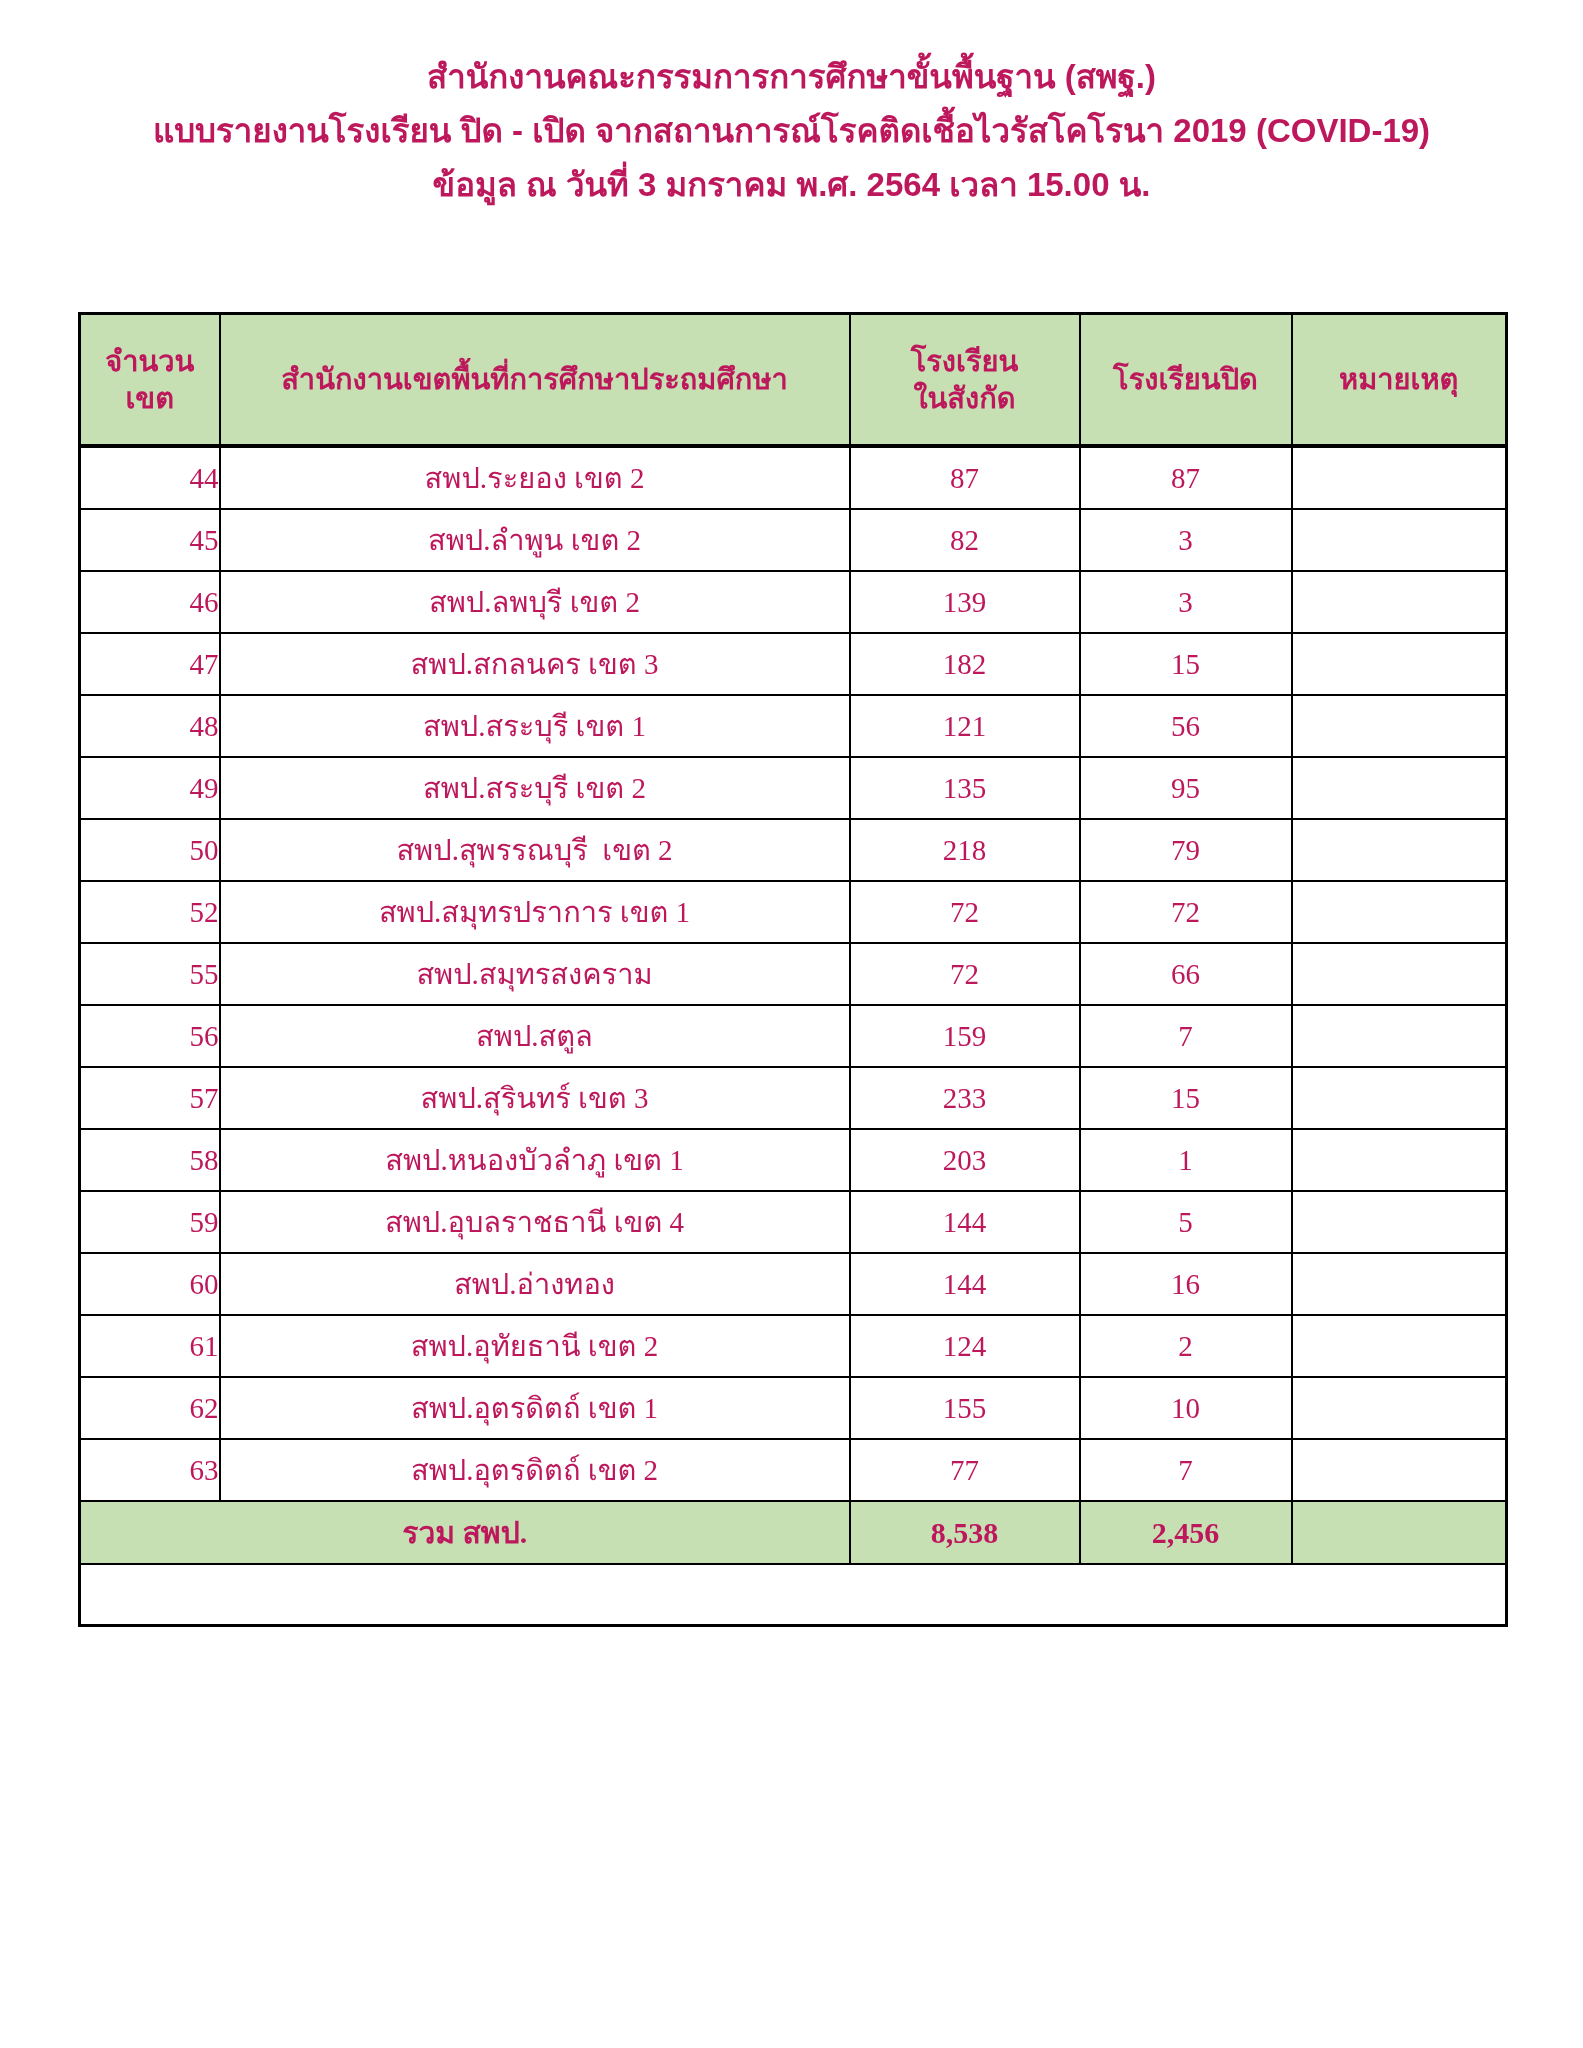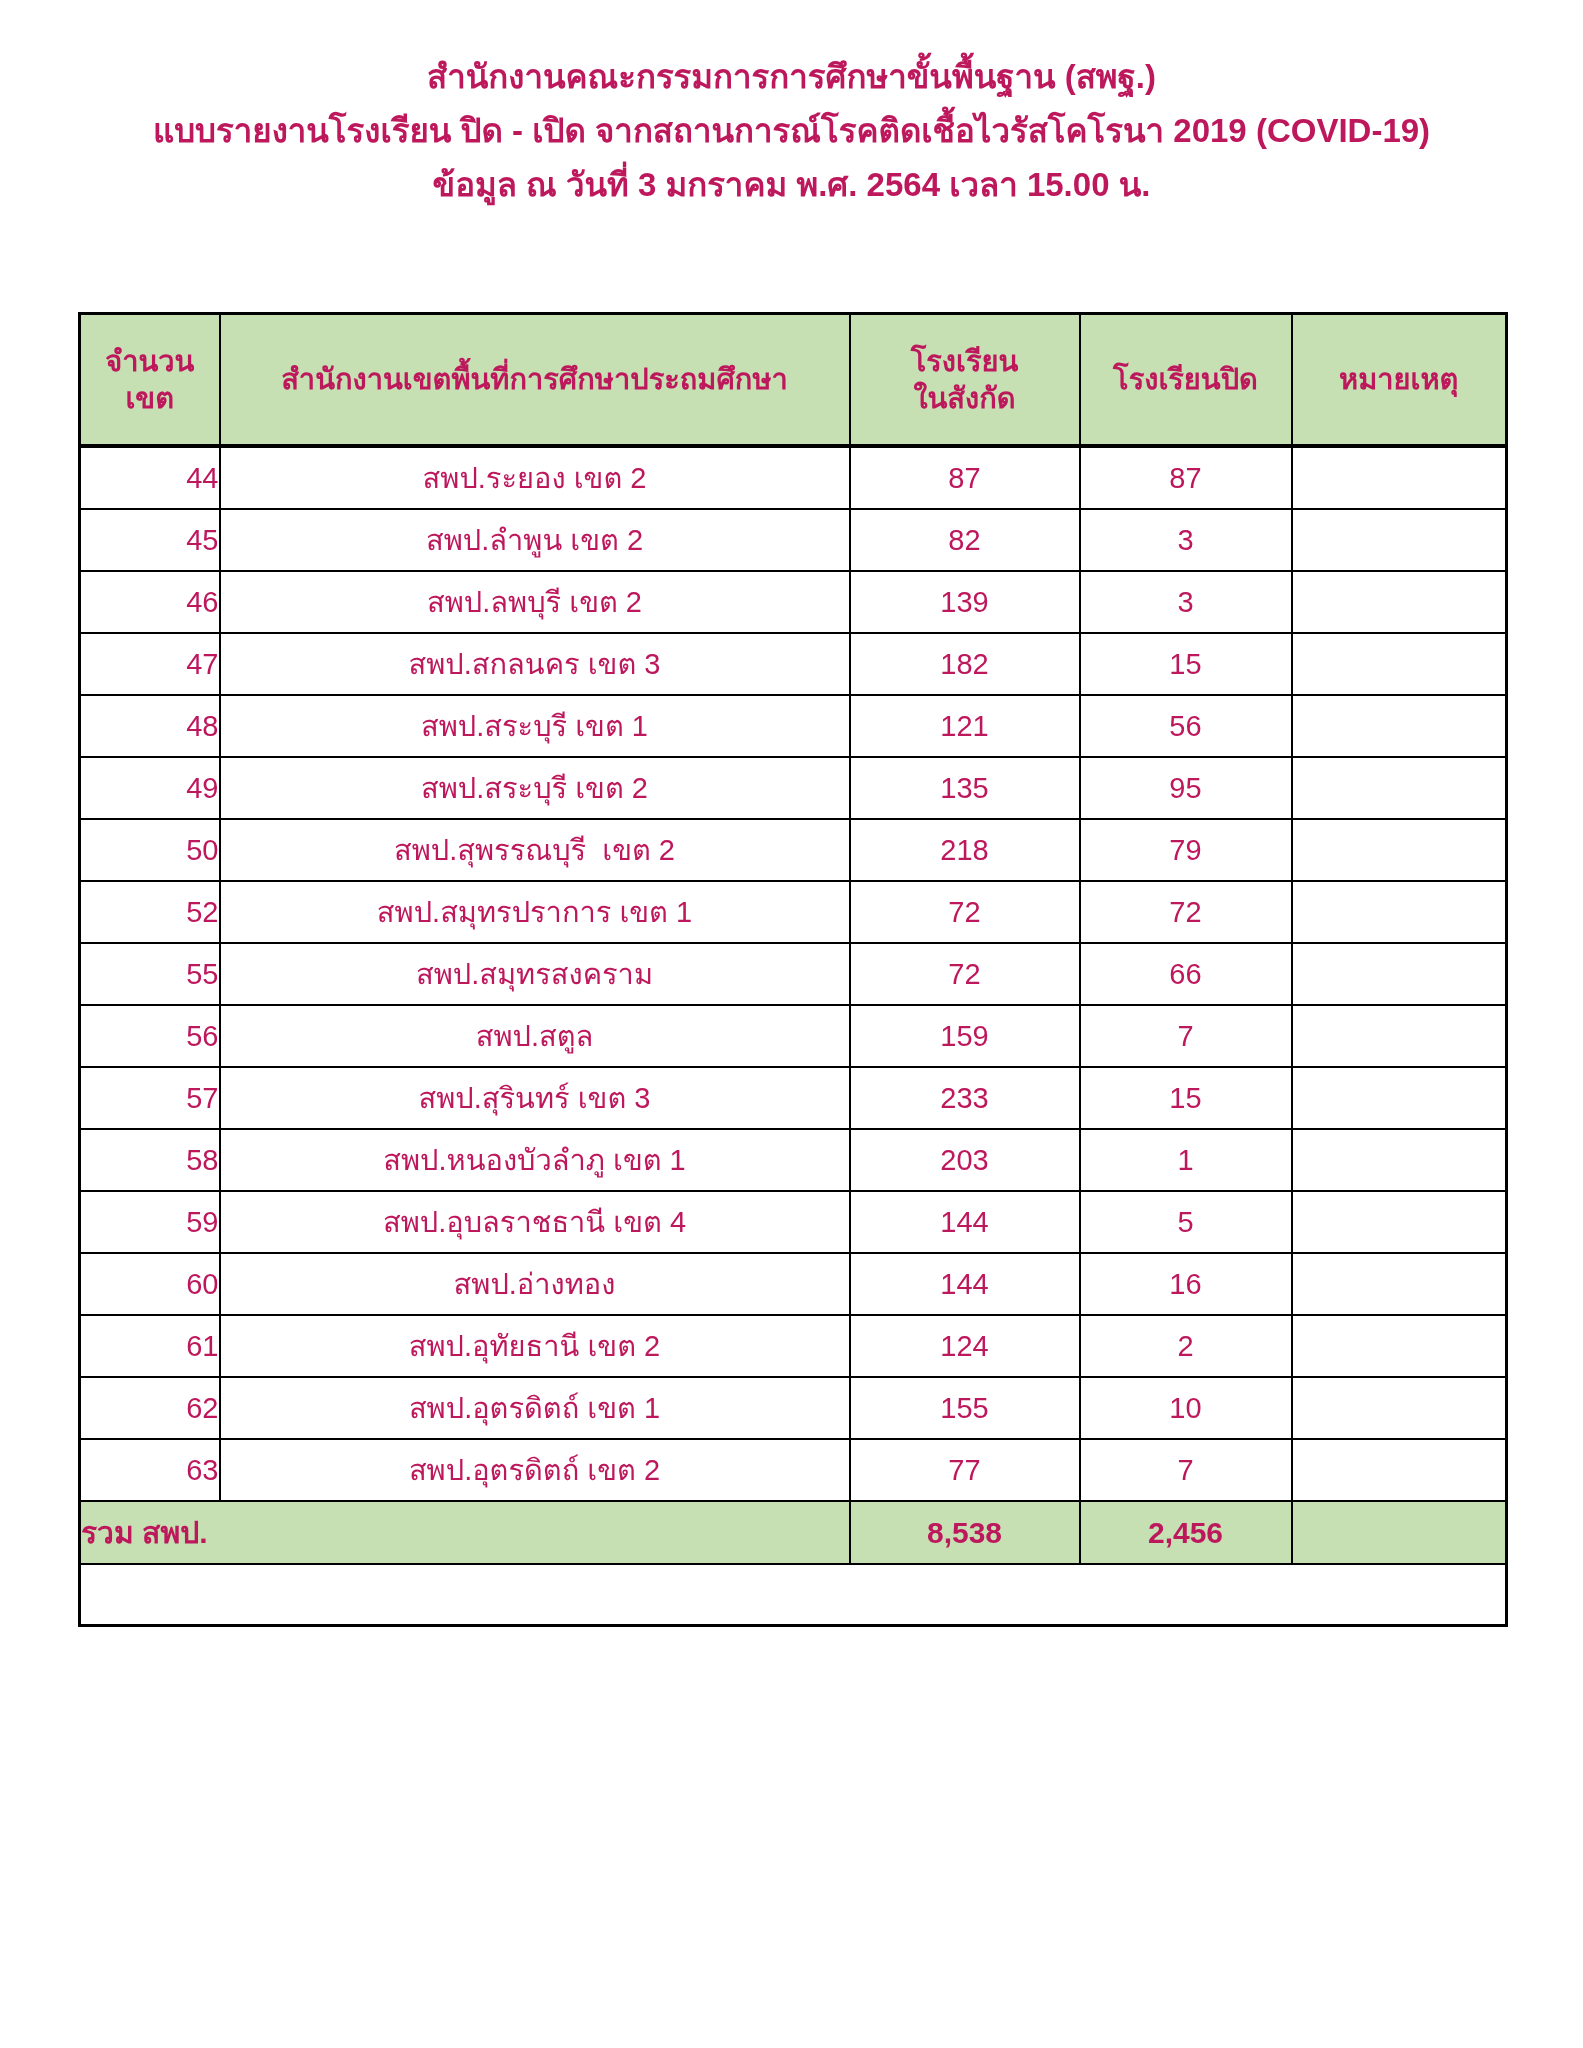--- a/index.html
+++ b/index.html
@@ -30,20 +30,21 @@
     white-space: nowrap;
   }
   table.report {
     position: absolute;
     left: 78px;
     top: 312px;
     width: 1427px;
     table-layout: fixed;
     border-collapse: collapse;
     border: 3px solid var(--border-color, #000);
+    font-family: Liberation Serif, serif;
   }
   .report th, .report td {
     border: 2px solid var(--border-color, #000);
     font-size: 29px;
     line-height: 1.25;
     overflow: hidden;
     padding: 0;
     vertical-align: middle;
   }
   .report thead th {
@@ -65,21 +66,21 @@
   }
   .col-num  { text-align: center; }
   .col-note { }
   .total-row td {
     background: var(--header-bg, #c6e0b4);
     font-weight: bold;
     height: 61px;
     font-size: 30px;
   }
   .total-label {
-    text-align: left;
+    text-align: center;
     padding-right: 14px;
   }
   .empty-row td {
     height: 59px;
     background: #ffffff;
   }
 </style>
 </head>
 <body>
 

